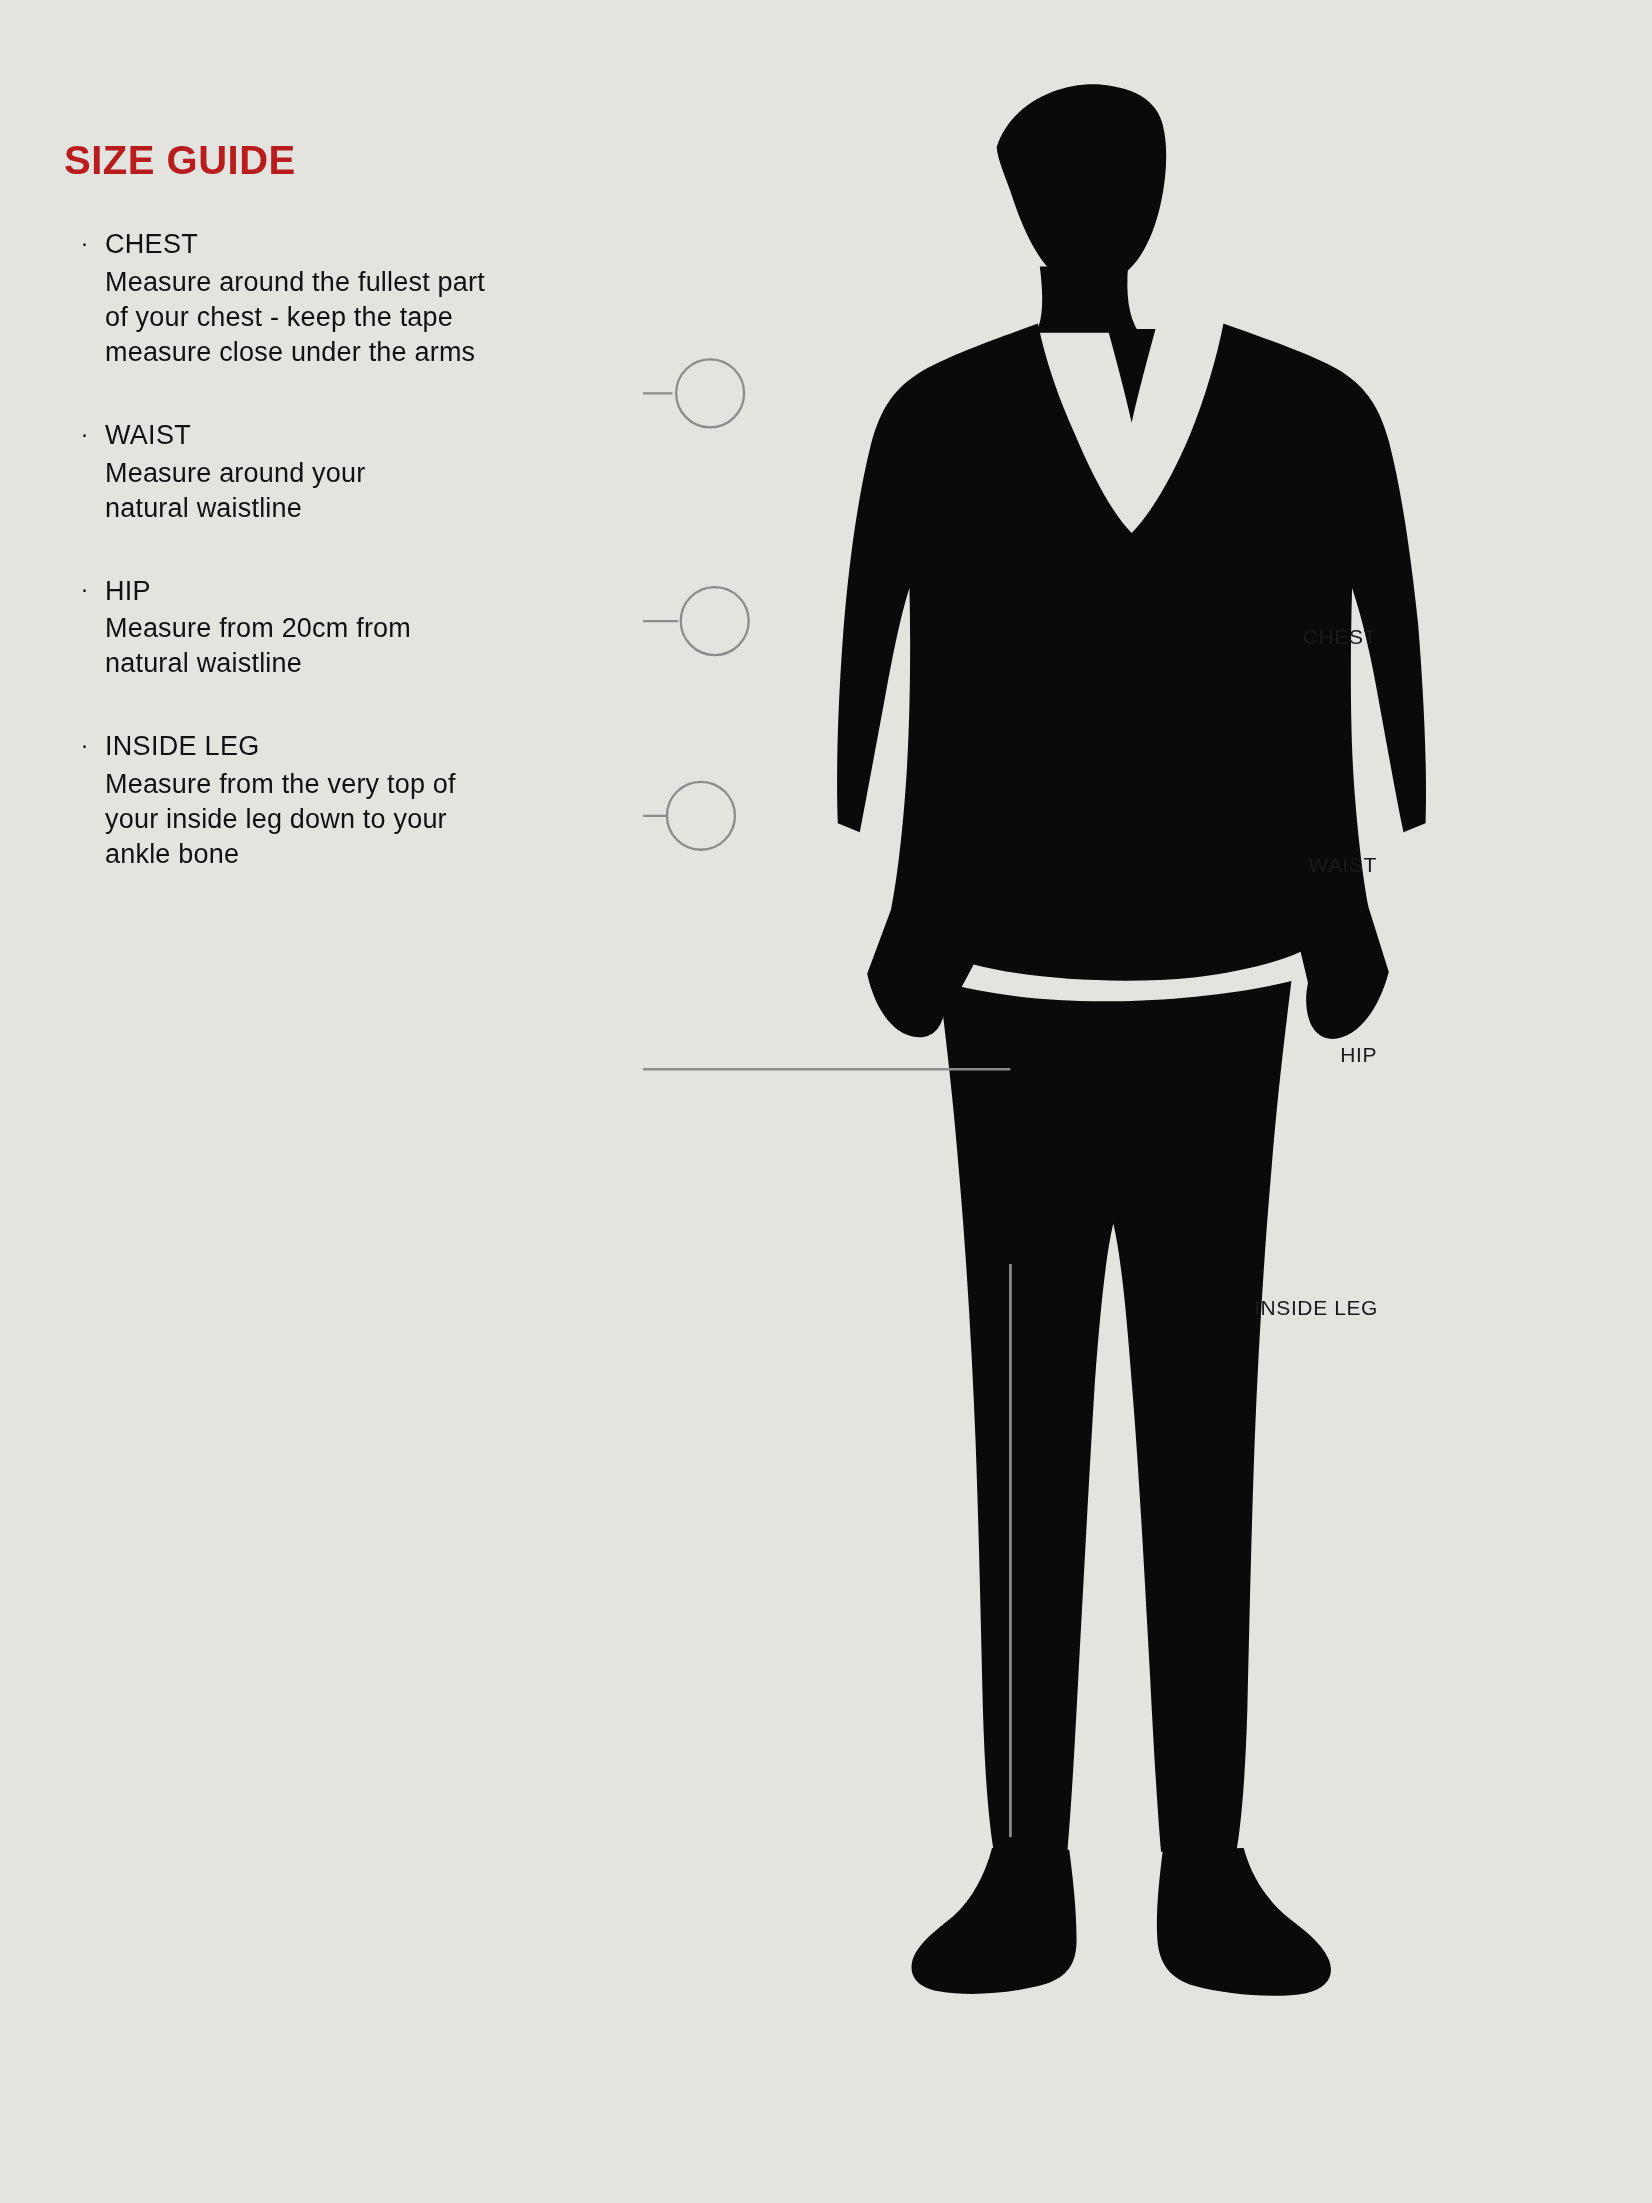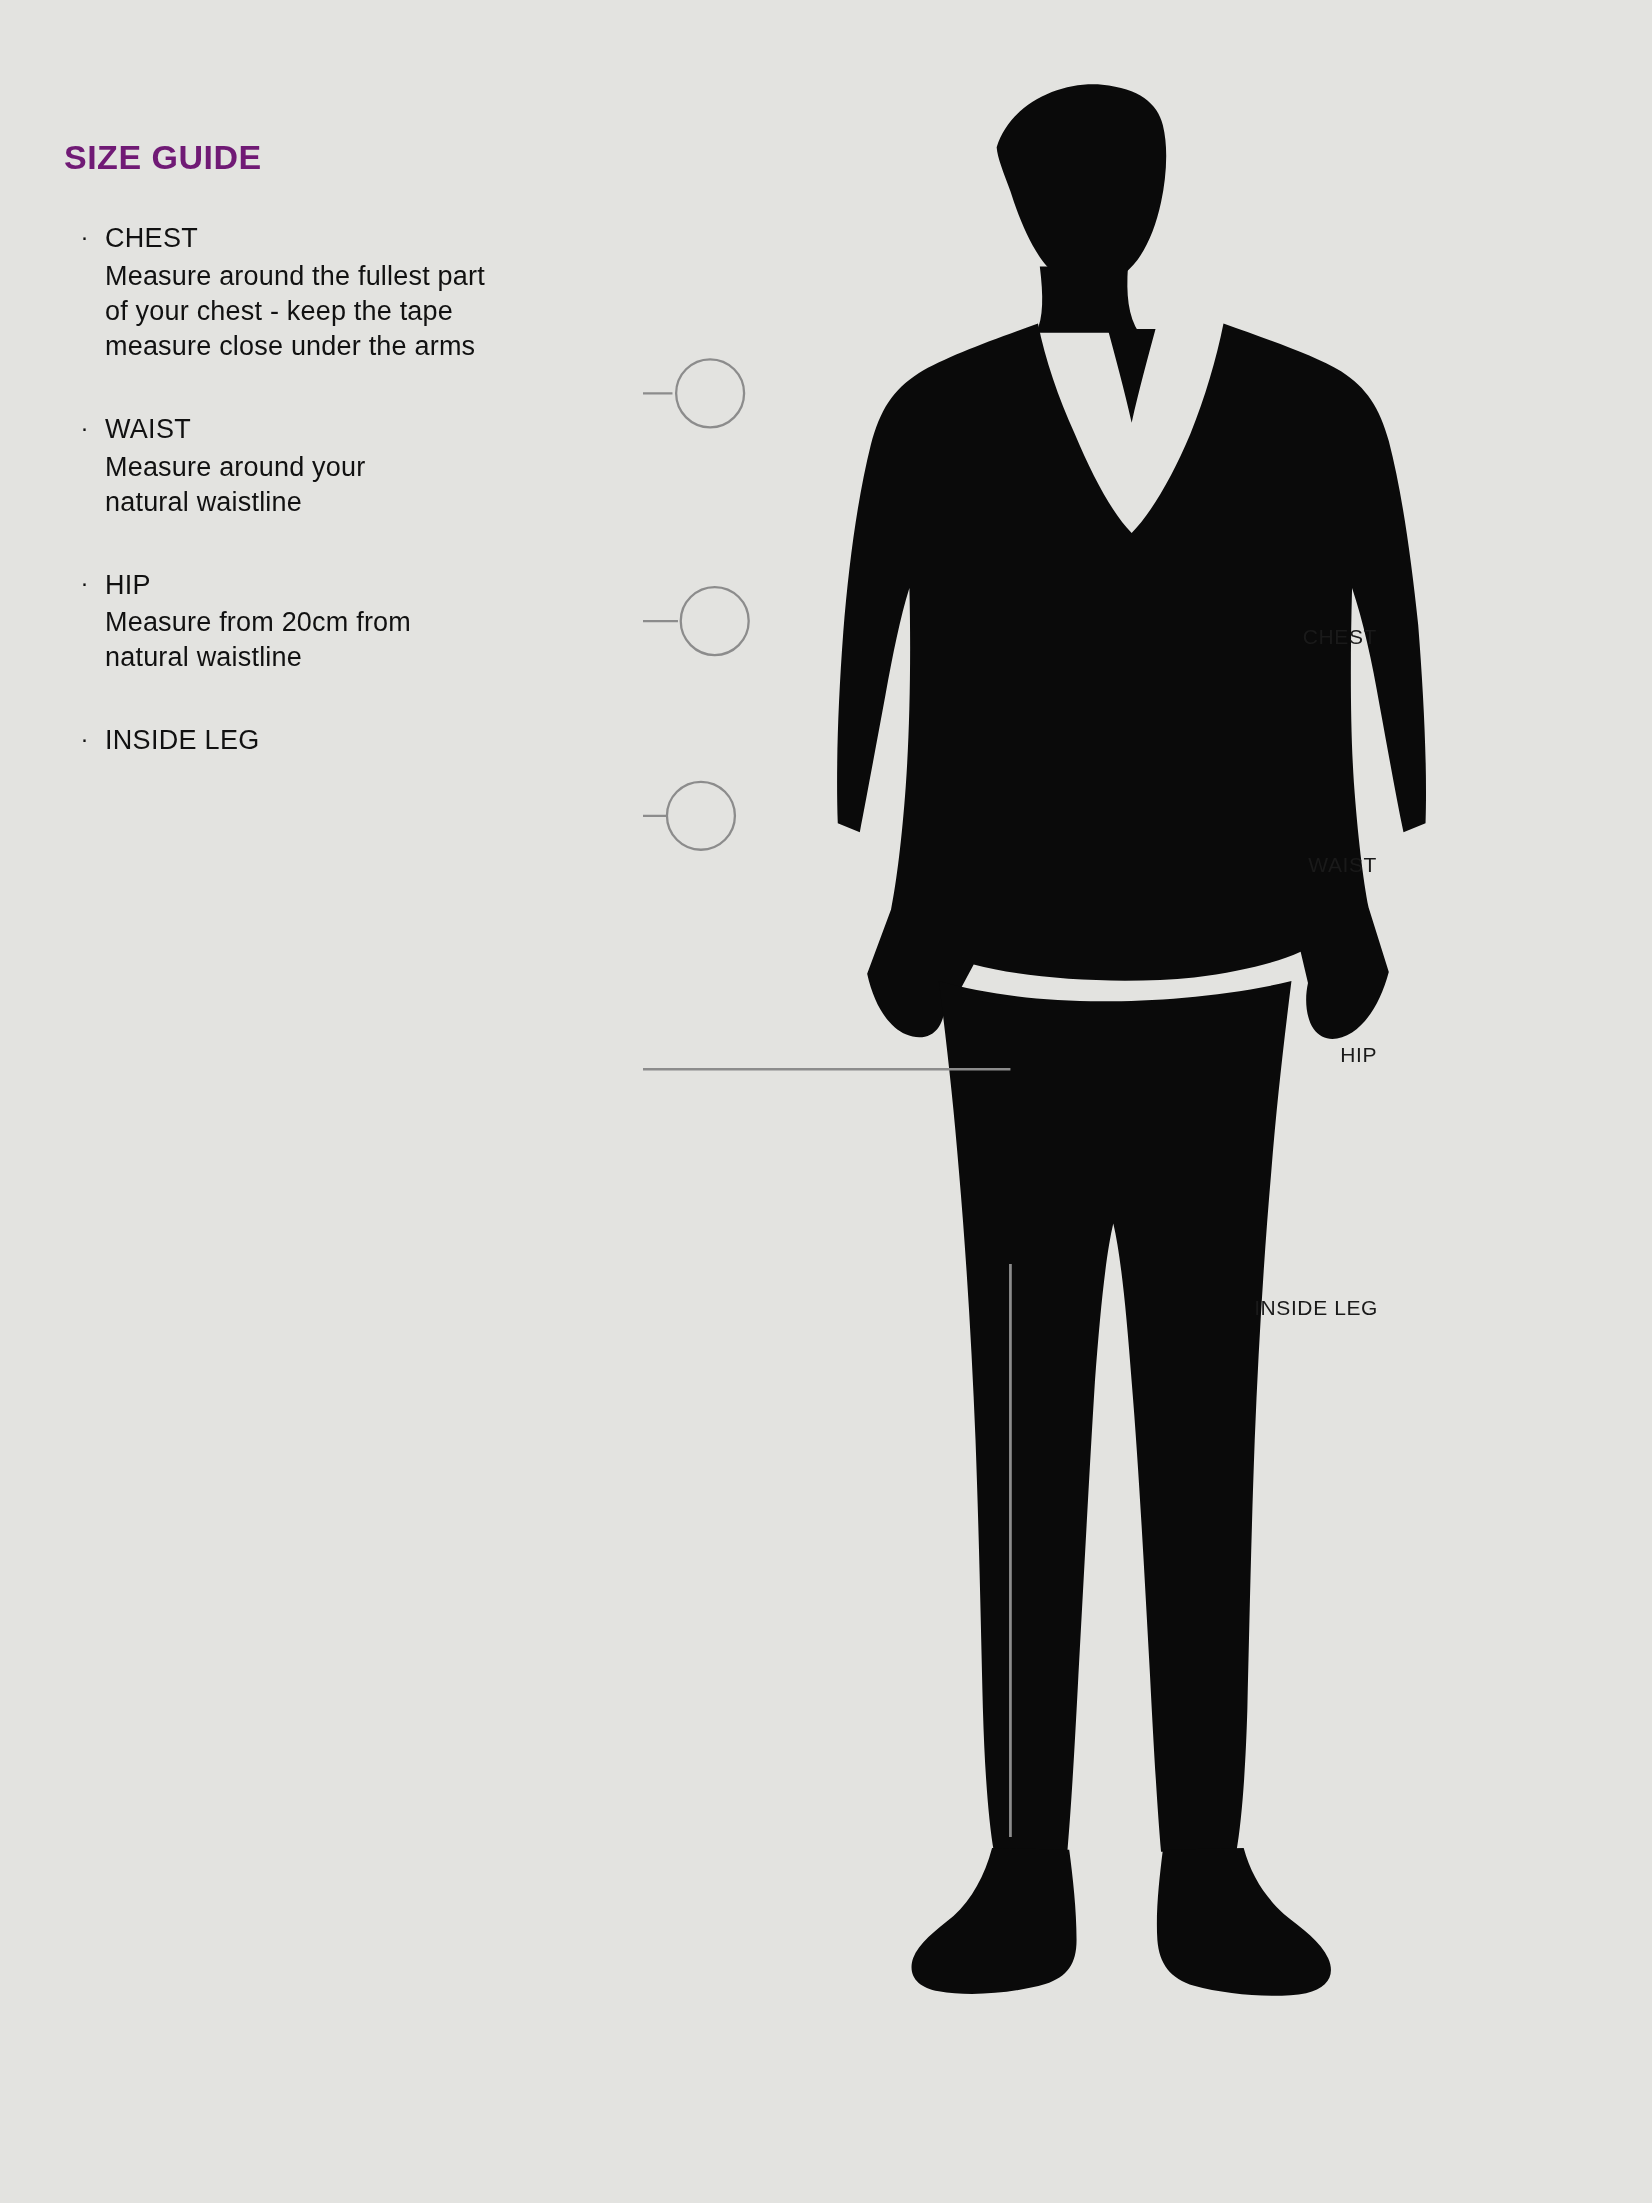--- a/index.html
+++ b/index.html
@@ -22,24 +22,24 @@
   }
 
   
   .guide-panel {
     position: absolute;
     left: 64px;
     top: 138px;
     width: 624px;
   }
   .guide-title {
-    font-size: 34px;
+    font-size: 40px;
     font-weight: bold;
     letter-spacing: 0.5px;
-    color: #701a75;
+    color: #b91c1c;
     margin: 0 0 44px 0;
   }
   .guide-list {
     list-style: none;
     margin: 0;
     padding: 0;
   }
   .guide-item {
     position: relative;
     padding-left: 41px;
@@ -122,20 +122,23 @@
       <li class="guide-item">
         <span class="bullet">·</span>
         <div class="guide-term">HIP</div>
         <div class="guide-desc">Measure from 20cm from
 natural waistline</div>
       </li>
 
       <li class="guide-item">
         <span class="bullet">·</span>
         <div class="guide-term">INSIDE LEG</div>
+        <div class="guide-desc">Measure from the very top of
+your inside leg down to your
+ankle bone</div>
       </li>
 
     </ul>
   </div>
 
   <div class="figure-wrap">
     <svg width="992" height="2149" viewBox="0 0 1080 2340" xmlns="http://www.w3.org/2000/svg">
 
       <g fill="#0a0a0a">
 

